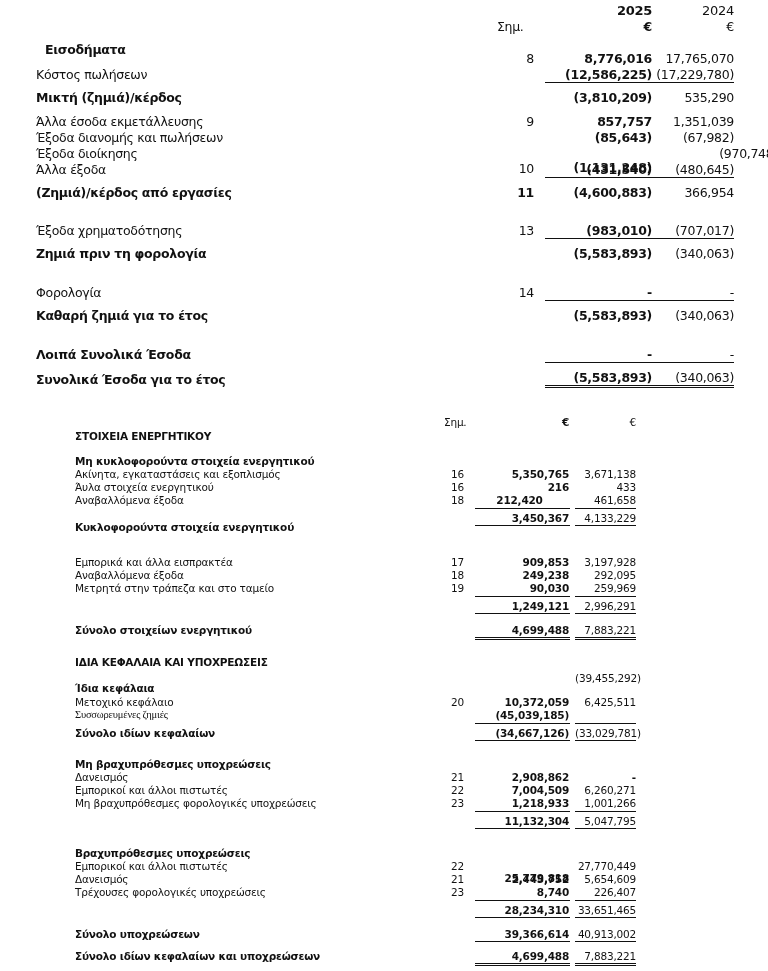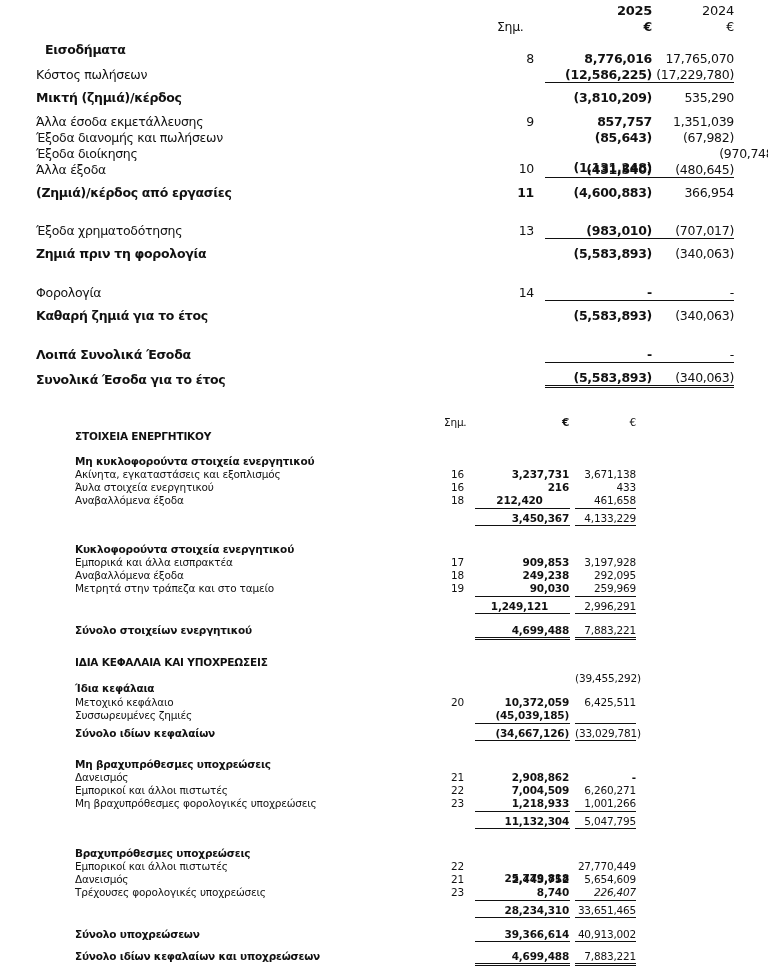--- a/index.html
+++ b/index.html
@@ -148,21 +148,21 @@
   <span class="abs c25 b" style="top:416px;">€</span>
   <span class="abs c24" style="top:416px;">€</span>
 
   <span class="abs lbl b" style="top:430px;">ΣΤΟΙΧΕΙΑ ΕΝΕΡΓΗΤΙΚΟΥ</span>
 
   <div>
     <span class="abs lbl b" style="top:455px;">Μη κυκλοφορούντα στοιχεία ενεργητικού</span>
     <div>
       <span class="abs lbl" style="top:468px;">Ακίνητα, εγκαταστάσεις και εξοπλισμός</span>
       <span class="abs note" style="top:468px;">16</span>
-      <span class="abs c25 b" style="top:468px;">3,237,731</span>
+      <span class="abs c25 b" style="top:468px;">5,350,765</span>
       <span class="abs c24" style="top:468px;">3,671,138</span>
     </div>
     <div>
       <span class="abs lbl" style="top:481px;">Άυλα στοιχεία ενεργητικού</span>
       <span class="abs note" style="top:481px;">16</span>
       <span class="abs c25 b" style="top:481px;">216</span>
       <span class="abs c24" style="top:481px;">433</span>
     </div>
     <div>
       <span class="abs lbl" style="top:494px;">Αναβαλλόμενα έξοδα</span>
@@ -174,21 +174,21 @@
     </div>
     <div>
       <span class="abs c25 b" style="top:512px;">3,450,367</span>
       <span class="abs c24" style="top:512px;">4,133,229</span>
       <div class="ul" style="top:525px;left:475px;width:95px;border-top-width:1px;"></div>
       <div class="ul" style="top:525px;left:575px;width:61px;border-top-width:1px;"></div>
     </div>
   </div>
 
   <div>
-    <span class="abs lbl b" style="top:543px;">Κυκλοφορούντα στοιχεία ενεργητικού</span>
+    <span class="abs lbl b" style="top:521px;">Κυκλοφορούντα στοιχεία ενεργητικού</span>
     <div>
       <span class="abs lbl" style="top:556px;">Εμπορικά και άλλα εισπρακτέα</span>
       <span class="abs note" style="top:556px;">17</span>
       <span class="abs c25 b" style="top:556px;">909,853</span>
       <span class="abs c24" style="top:556px;">3,197,928</span>
     </div>
     <div>
       <span class="abs lbl" style="top:569px;">Αναβαλλόμενα έξοδα</span>
       <span class="abs note" style="top:569px;">18</span>
       <span class="abs c25 b" style="top:569px;">249,238</span>
@@ -196,21 +196,21 @@
     </div>
     <div>
       <span class="abs lbl" style="top:582px;">Μετρητά στην τράπεζα και στο ταμείο</span>
       <span class="abs note" style="top:582px;">19</span>
       <span class="abs c25 b" style="top:582px;">90,030</span>
       <span class="abs c24" style="top:582px;">259,969</span>
       <div class="ul" style="top:596px;left:475px;width:95px;border-top-width:1px;"></div>
       <div class="ul" style="top:596px;left:575px;width:61px;border-top-width:1px;"></div>
     </div>
     <div>
-      <span class="abs c25 b" style="top:600px;text-align:center;">1,249,121</span>
+      <span class="abs c25 b" style="top:600px;">1,249,121</span>
       <span class="abs c24" style="top:600px;">2,996,291</span>
       <div class="ul" style="top:613px;left:475px;width:95px;border-top-width:1px;"></div>
       <div class="ul" style="top:613px;left:575px;width:61px;border-top-width:1px;"></div>
     </div>
   </div>
 
   <div>
     <span class="abs lbl b" style="top:624px;">Σύνολο στοιχείων ενεργητικού</span>
     <span class="abs c25 b" style="top:624px;">4,699,488</span>
     <span class="abs c24" style="top:624px;">7,883,221</span>
@@ -222,21 +222,21 @@
 
   <div>
     <span class="abs lbl b" style="top:682px;">Ίδια κεφάλαια</span>
     <div>
       <span class="abs lbl" style="top:696px;">Μετοχικό κεφάλαιο</span>
       <span class="abs note" style="top:696px;">20</span>
       <span class="abs c25 b" style="top:696px;">10,372,059</span>
       <span class="abs c24" style="top:696px;">6,425,511</span>
     </div>
     <div>
-      <span class="abs lbl" style="top:709px;">Συσσωρευμένες ζημιές</span>
+      <span class="abs lbl" style="top:709px;font-family:Liberation Serif, serif;">Συσσωρευμένες ζημιές</span>
       <span class="abs c25 b" style="top:709px;">(45,039,185)</span>
       <span class="abs c24" style="top:672px;">(39,455,292)</span>
       <div class="ul" style="top:723px;left:475px;width:95px;border-top-width:1px;"></div>
       <div class="ul" style="top:723px;left:575px;width:61px;border-top-width:1px;"></div>
     </div>
     <div>
       <span class="abs lbl b" style="top:727px;">Σύνολο ιδίων κεφαλαίων</span>
       <span class="abs c25 b" style="top:727px;">(34,667,126)</span>
       <span class="abs c24" style="top:727px;">(33,029,781)</span>
       <div class="ul" style="top:740px;left:475px;width:95px;border-top-width:1px;"></div>
@@ -285,21 +285,21 @@
     <div>
       <span class="abs lbl" style="top:873px;">Δανεισμός</span>
       <span class="abs note" style="top:873px;">21</span>
       <span class="abs c25 b" style="top:873px;">2,445,752</span>
       <span class="abs c24" style="top:873px;">5,654,609</span>
     </div>
     <div>
       <span class="abs lbl" style="top:886px;">Τρέχουσες φορολογικές υποχρεώσεις</span>
       <span class="abs note" style="top:886px;">23</span>
       <span class="abs c25 b" style="top:886px;">8,740</span>
-      <span class="abs c24" style="top:886px;font-style:italic;">226,407</span>
+      <span class="abs c24" style="top:886px;">226,407</span>
       <div class="ul" style="top:900px;left:475px;width:95px;border-top-width:1px;"></div>
       <div class="ul" style="top:900px;left:575px;width:61px;border-top-width:1px;"></div>
     </div>
     <div>
       <span class="abs c25 b" style="top:904px;">28,234,310</span>
       <span class="abs c24" style="top:904px;">33,651,465</span>
       <div class="ul" style="top:917px;left:475px;width:95px;border-top-width:1px;"></div>
       <div class="ul" style="top:917px;left:575px;width:61px;border-top-width:1px;"></div>
     </div>
   </div>

